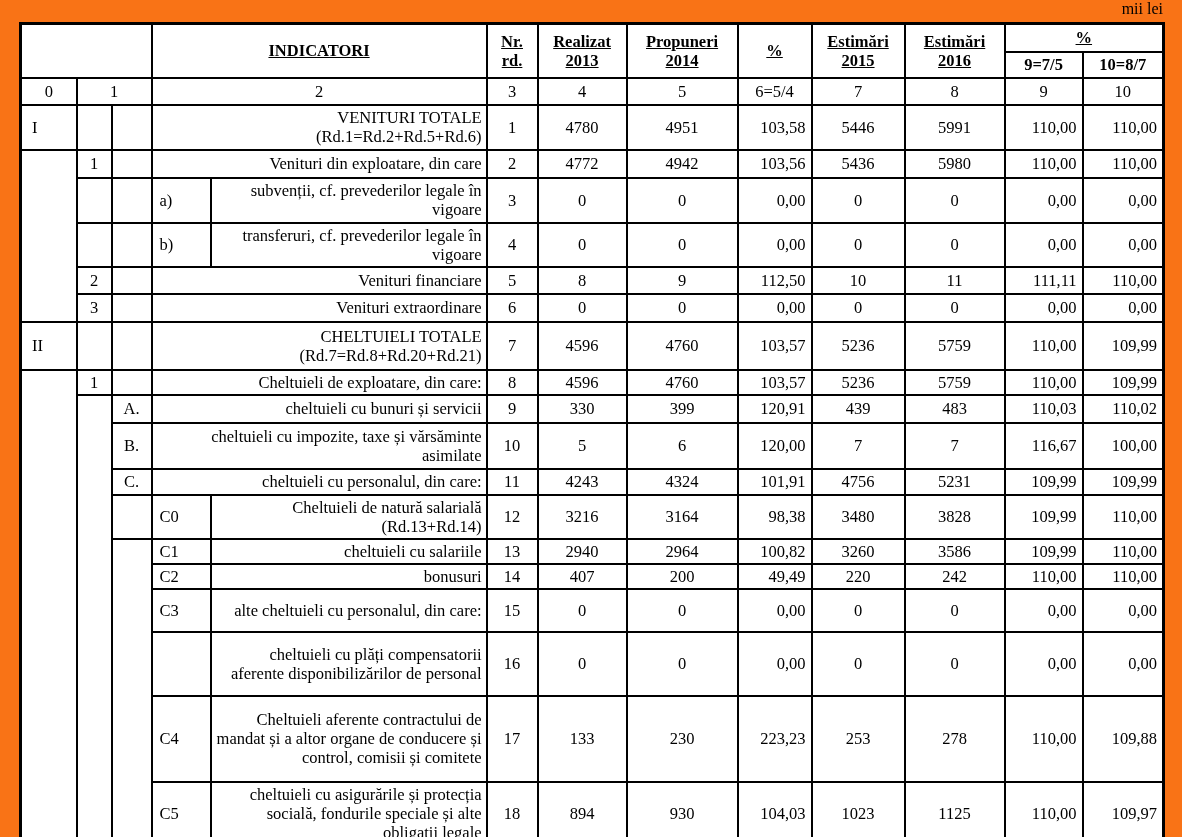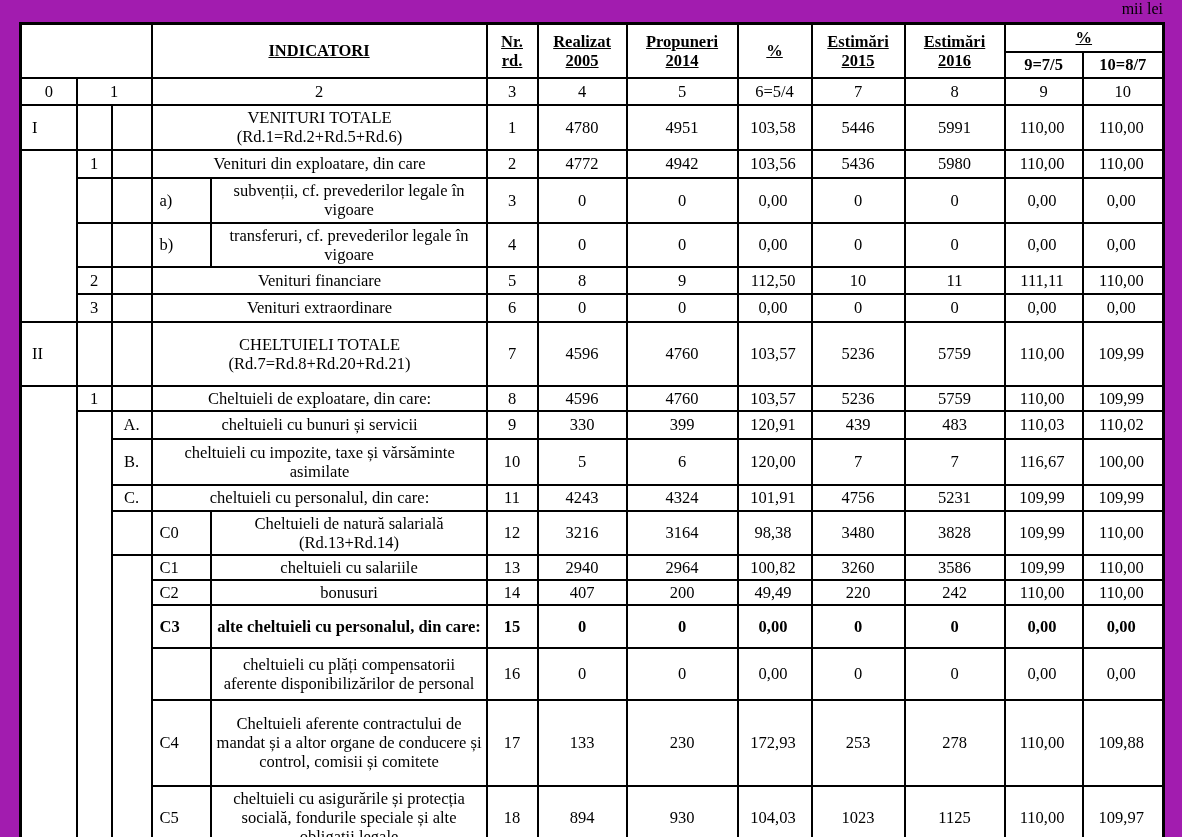--- a/index.html
+++ b/index.html
@@ -1,37 +1,37 @@
 <!DOCTYPE html>
 <html><head>
 <meta charset="utf-8">
 <style>
   html,body{margin:0;padding:0;background:#fff;}
-  #canvas{position:relative;width:1182px;height:837px;background:#a21caf;overflow:hidden;
+  #canvas{position:relative;width:1182px;height:837px;background:#f97316;overflow:hidden;
           font-family:"Liberation Serif",serif;color:#000;}
   #unit{position:absolute;top:0px;right:19px;font-size:16px;line-height:18px;}
   table{position:absolute;left:19px;top:22px;width:1144px;border-collapse:collapse;
         table-layout:fixed;background:#fff;border:3px solid #000;}
   td{border:2px solid #000;font-size:16.5px;line-height:19px;vertical-align:middle;
      padding:1px 2px;overflow:hidden;}
   .hdr{font-weight:bold;text-align:center;white-space:pre-line;}
   .num{text-align:center;}
-  .name{text-align:center;padding:2px 4px 2px 5px;white-space:pre-line;}
+  .name{text-align:right;padding:2px 4px 2px 5px;white-space:pre-line;}
   .lab-roman{text-align:left;padding-left:10px;}
   .lab-digit{text-align:center;}
   .lab-letter{text-align:center;}
   .lab-sub{text-align:left;padding-left:7px;}
   .nr{text-align:center;}
   .val{text-align:center;}
-  .pct{text-align:center;padding-right:5px;}
+  .pct{text-align:right;padding-right:5px;}
   tr.hh1{height:28px;text-decoration:underline;} tr.hh2{height:26px;} tr.hnum{height:27px;}
   tr.r1{height:45px;} tr.r2{height:28px;} tr.r3{height:45px;} tr.r4{height:40px;}
-  tr.r5{height:27px;} tr.r6{height:28px;} tr.r7{height:64px;} tr.r8{height:24px;}
+  tr.r5{height:27px;} tr.r6{height:28px;} tr.r7{height:48px;} tr.r8{height:24px;}
   tr.r9{height:28px;} tr.r10{height:46px;} tr.r11{height:26px;} tr.r12{height:43px;}
-  tr.r13{height:25px;} tr.r14{height:23px;} tr.r15{height:43px;font-weight:bold;} tr.r16{height:52px;}
+  tr.r13{height:25px;} tr.r14{height:23px;} tr.r15{height:43px;} tr.r16{height:64px;}
   tr.r17{height:86px;} tr.r18{height:63px;}
 </style>
 </head>
 <body>
 
 <div id="canvas">
   <div id="unit">mii lei</div>
 
   <table>
     <colgroup>
@@ -50,21 +50,21 @@
       <col style="width:81px">
     </colgroup>
 
     <tbody>
         <tr class="hh1">
       <td colspan="3" rowspan="2"></td>
       <td colspan="2" rowspan="2" class="hdr">INDICATORI</td>
       <td rowspan="2" class="hdr">Nr.
 rd.</td>
       <td rowspan="2" class="hdr">Realizat
-2005</td>
+2013</td>
       <td rowspan="2" class="hdr">Propuneri
 2014</td>
       <td rowspan="2" class="hdr">%</td>
       <td rowspan="2" class="hdr">Estimări
 2015</td>
       <td rowspan="2" class="hdr">Estimări
 2016</td>
       <td colspan="2" class="hdr">%</td>
     </tr>
     <tr class="hh2">
@@ -312,21 +312,21 @@
       <td class="pct">0,00</td>
       <td class="pct">0,00</td>
     </tr>
 
     <tr class="r17">
       <td class="lab-sub">C4</td>
       <td class="name">Cheltuieli aferente contractului de mandat și a altor organe de conducere și control, comisii și comitete</td>
       <td class="nr">17</td>
       <td class="val">133</td>
       <td class="val">230</td>
-      <td class="pct">172,93</td>
+      <td class="pct">223,23</td>
       <td class="val">253</td>
       <td class="val">278</td>
       <td class="pct">110,00</td>
       <td class="pct">109,88</td>
     </tr>
 
     <tr class="r18">
       <td class="lab-sub">C5</td>
       <td class="name">cheltuieli cu asigurările și protecția socială, fondurile speciale și alte obligații legale</td>
       <td class="nr">18</td>

